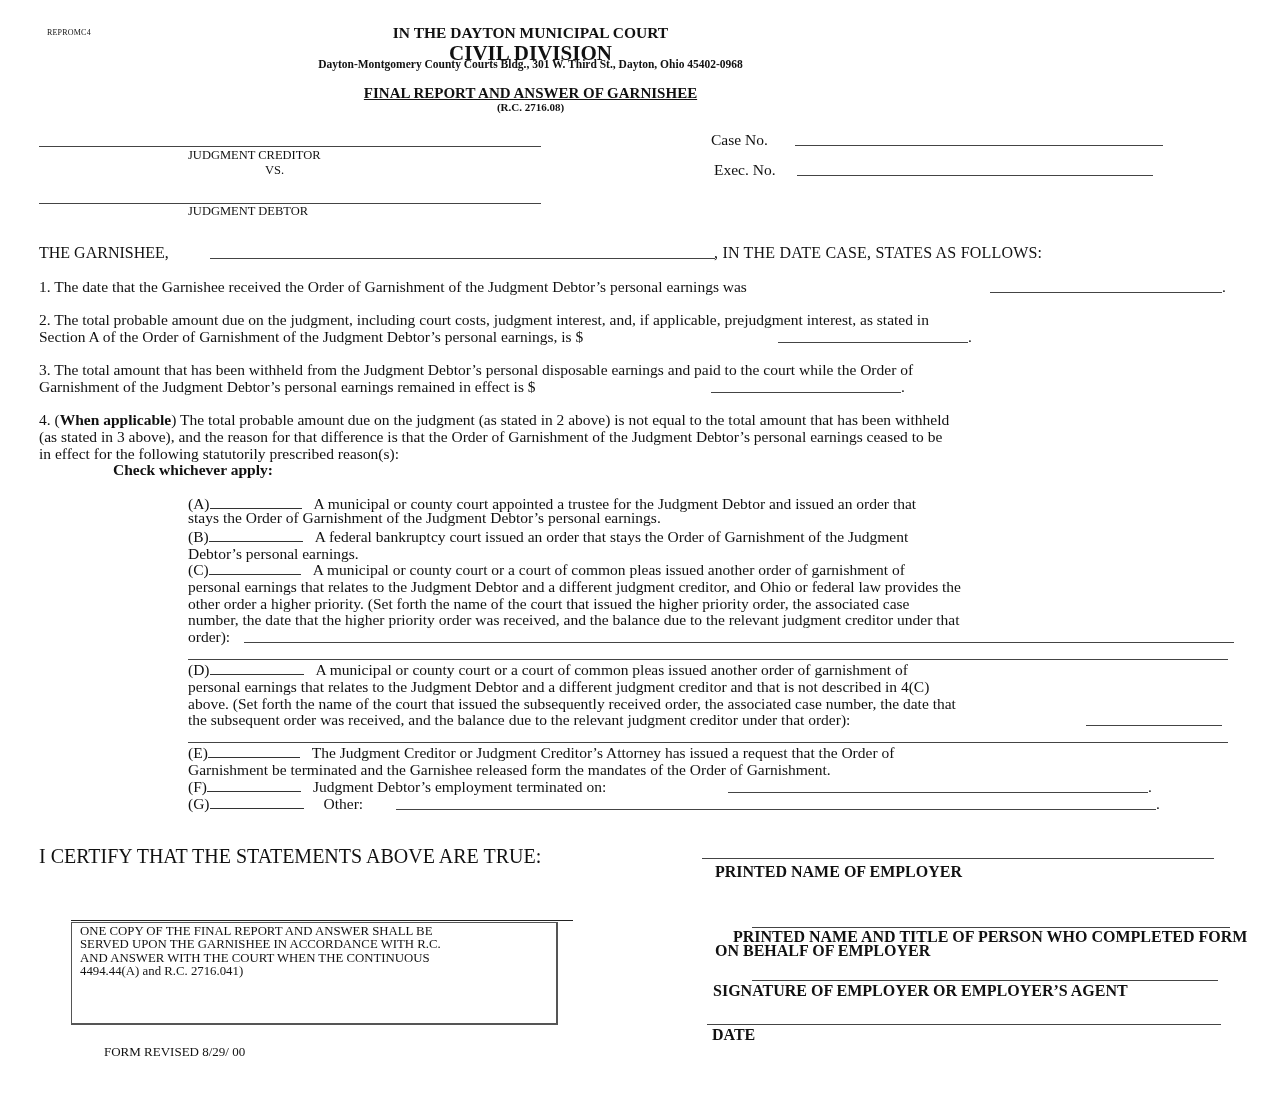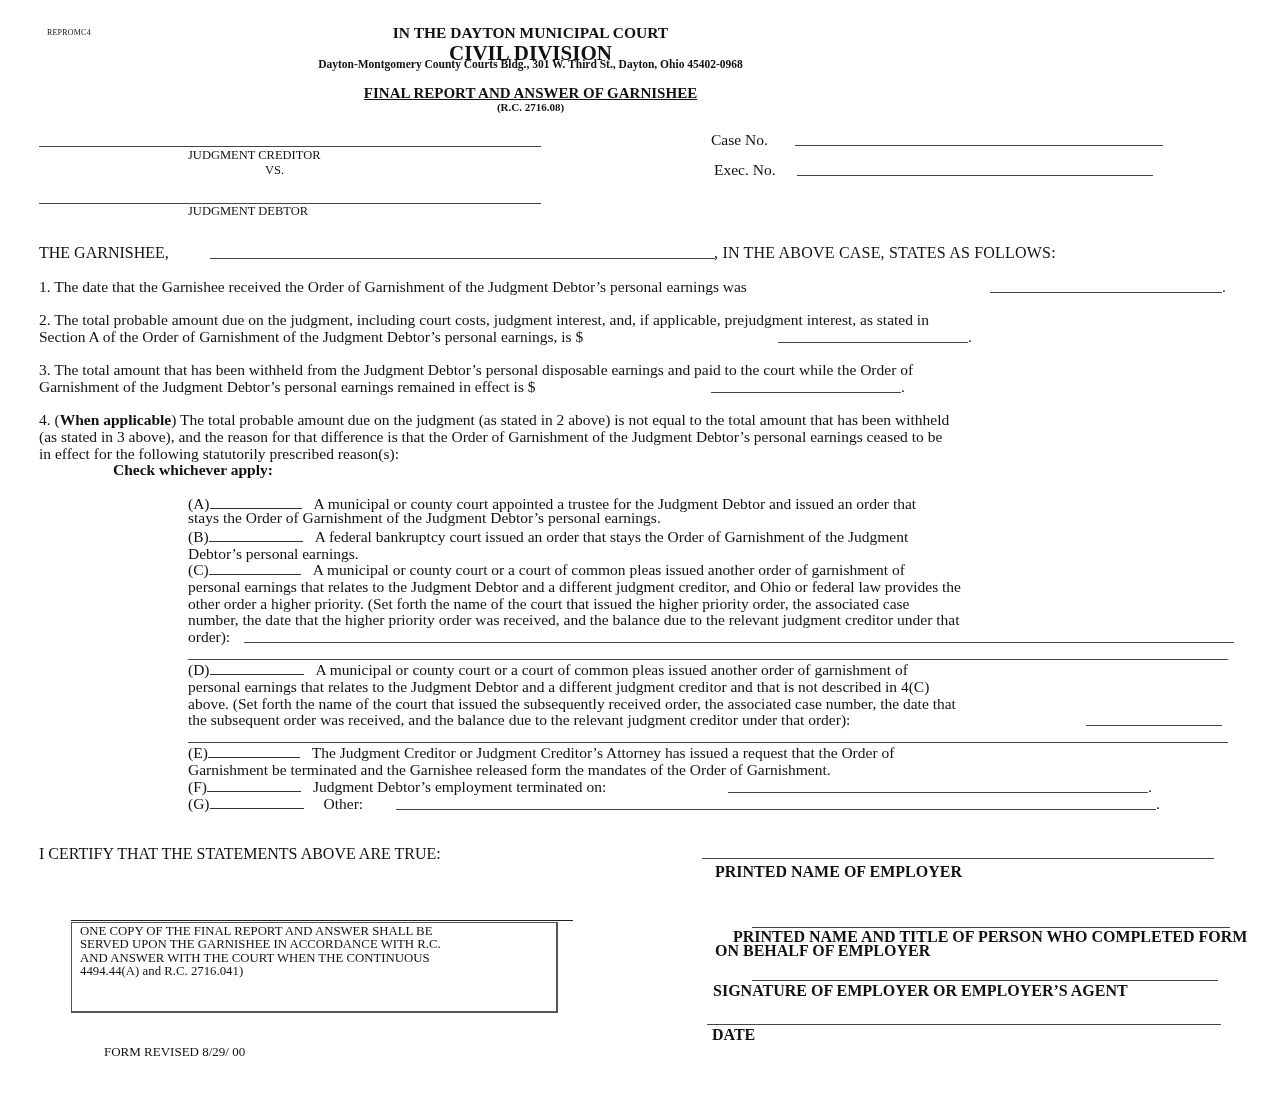--- a/index.html
+++ b/index.html
@@ -17,21 +17,21 @@
     .h4 { top: 85px; font-size: 15px; text-decoration: underline; }
     .h5 { top: 101px; font-size: 11px; text-align: center; }
 
     .line { position: absolute; border-bottom: 1px solid #444; height: 0; }
     .lbl-small { font-size: 12.5px; }
     .txt { font-size: 15.5px; }
     .cb { display: inline-block; width: 92px; border-bottom: 1px solid #333; height: 12px; margin-right: 12px; }
     .notice {
       position: absolute; left: 71px; top: 922px; width: 476px; height: 86px;
       border: 1px solid #555; border-right: 2px solid #555; border-bottom: 2px solid #555;
-      padding: 2px 0 0 8px; font-size: 12.8px; line-height: 13.4px;
+      padding: 2px 0 12px 8px; font-size: 12.8px; line-height: 13.4px;
     }
     .notice-topline { position: absolute; left: 71px; top: 920px; width: 502px; border-top: 1.5px solid #222; }
     .sig-lbl { position: absolute; font-size: 16px; font-weight: bold; }
   </style>
 </head>
 <body>
 
 <div class="abs form-code">REPROMC4</div>
 <div class="abs hdr h1">IN THE DAYTON MUNICIPAL COURT</div>
 <div class="abs hdr h2">CIVIL DIVISION</div>
@@ -45,21 +45,21 @@
 <div class="line" style="left:39px; top:203px; width:502px;"></div>
 <div class="abs lbl-small" style="left:188px; top:204px;">JUDGMENT DEBTOR</div>
 
 <div class="abs txt" style="left:711px; top:131px;">Case No.</div>
 <div class="line" style="left:795px; top:145px; width:368px;"></div>
 <div class="abs txt" style="left:714px; top:161px;">Exec.  No.</div>
 <div class="line" style="left:797px; top:175px; width:356px;"></div>
 
 <div class="abs txt" style="left:39px; top:244px; font-size:16px;">THE GARNISHEE,</div>
 <div class="line" style="left:210px; top:258px; width:505px;"></div>
-<div class="abs txt" style="left:714px; top:244px; font-size:16px; letter-spacing:0.2px;">, IN THE ABOVE CASE, STATES AS FOLLOWS:</div>
+<div class="abs txt" style="left:714px; top:244px; font-size:16px; letter-spacing:0.2px;">, IN THE DATE CASE, STATES AS FOLLOWS:</div>
 
 <div class="abs txt" style="left:39px; top:278px;">1. The date that the Garnishee received the Order of Garnishment of the Judgment Debtor’s personal earnings was</div>
 <div class="line" style="left:990px; top:292px; width:232px;"></div>
 <div class="abs txt" style="left:1222px; top:278px;">.</div>
 
 <div class="abs txt" style="left:39px; top:311px;">2.  The total probable amount due on the judgment, including court costs, judgment interest, and, if applicable, prejudgment interest, as stated in</div>
 <div class="abs txt" style="left:39px; top:328px;">Section A of the Order of Garnishment of the Judgment Debtor’s personal earnings, is   $</div>
 <div class="line" style="left:778px; top:342px; width:190px;"></div>
 <div class="abs txt" style="left:968px; top:328px;">.</div>
 
@@ -114,21 +114,21 @@
 </div>
 <div class="line" style="left:728px; top:792px; width:420px;"></div>
 <div class="abs txt" style="left:1148px; top:778px;">.</div>
 
 <div class="abs txt" style="left:188px; top:795px;">
   <span>(G)</span><span class="cb" style="width:94px; margin-right:20px;"></span><span>Other:</span>
 </div>
 <div class="line" style="left:396px; top:809px; width:760px;"></div>
 <div class="abs txt" style="left:1156px; top:795px;">.</div>
 
-<div class="abs" style="left:39px; top:845px; font-size:16px;">I CERTIFY THAT THE STATEMENTS ABOVE ARE TRUE:</div>
+<div class="abs" style="left:39px; top:845px; font-size:20px;">I CERTIFY THAT THE STATEMENTS ABOVE ARE TRUE:</div>
 
 <div class="line" style="left:702px; top:858px; width:512px;"></div>
 <div class="sig-lbl" style="left:715px; top:863px;">PRINTED NAME OF EMPLOYER</div>
 
 <div class="line" style="left:752px; top:927px; width:478px;"></div>
 <div class="sig-lbl" style="left:733px; top:928px;">PRINTED NAME AND TITLE OF PERSON WHO COMPLETED FORM</div>
 <div class="sig-lbl" style="left:715px; top:942px;">ON BEHALF OF EMPLOYER</div>
 
 <div class="line" style="left:752px; top:980px; width:466px;"></div>
 <div class="sig-lbl" style="left:713px; top:982px;">SIGNATURE OF EMPLOYER OR EMPLOYER’S AGENT</div>

